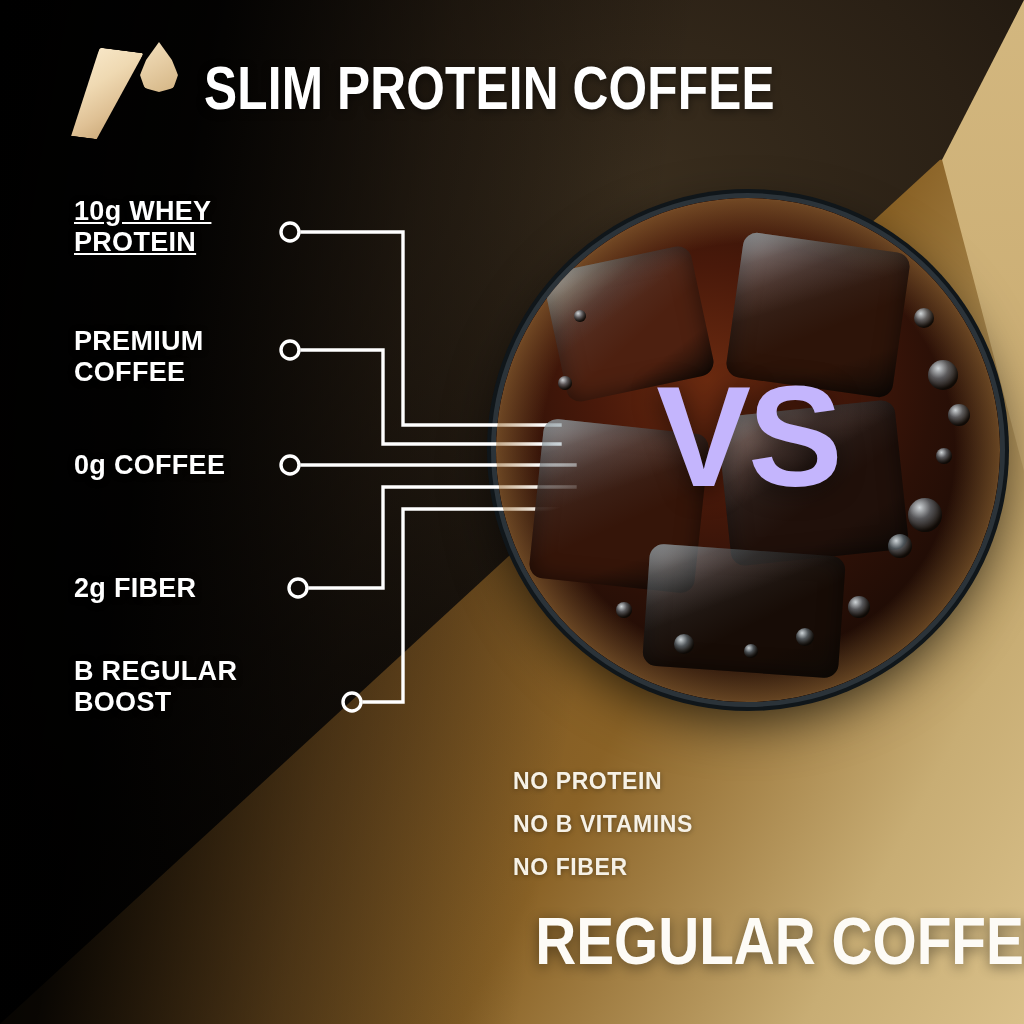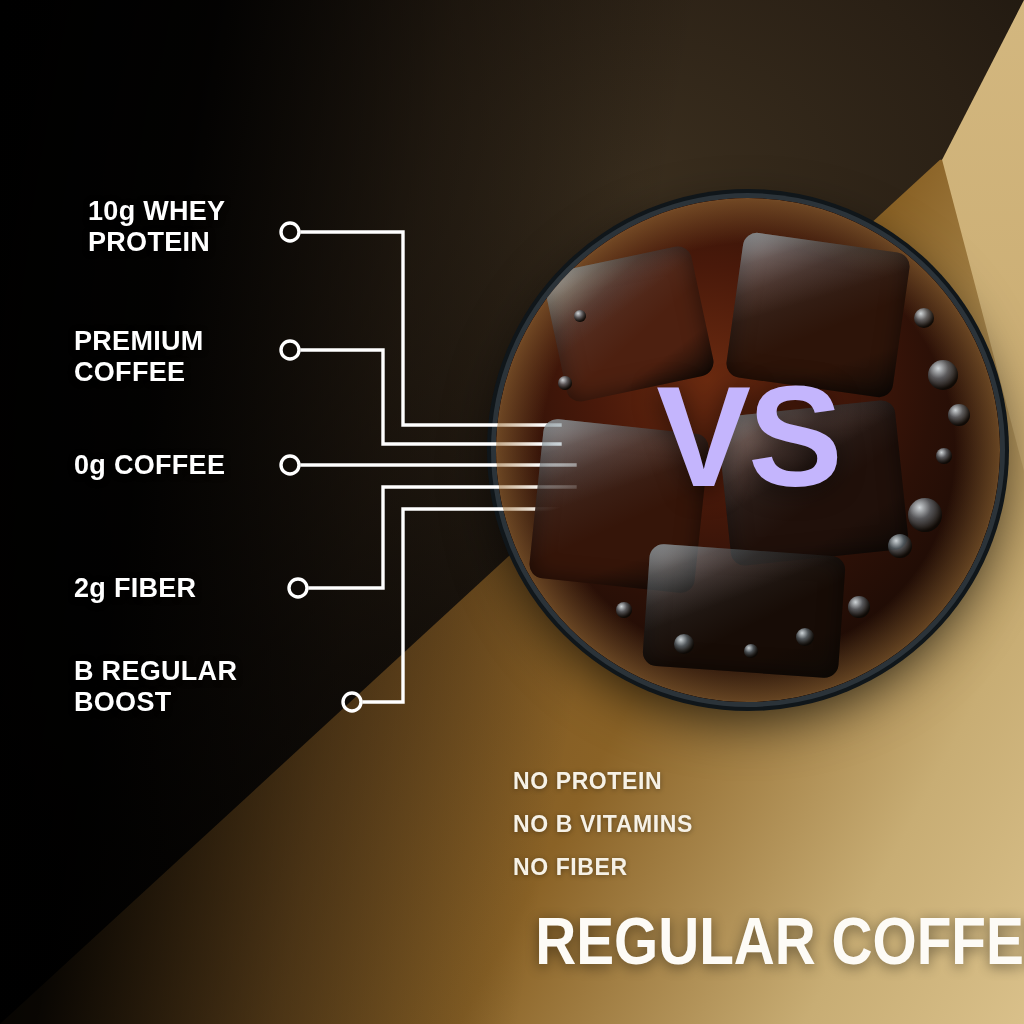--- a/index.html
+++ b/index.html
@@ -232,20 +232,27 @@
 </head>
 <body>
 
 <div id="poster">
 
   <div class="bg-base"></div>
   <div class="bg-diagonal"></div>
   <div class="bg-diagonal-top"></div>
   <div class="bg-vignette"></div>
 
+  <div class="header">
+    <div class="logo-mark">
+      <div class="logo-v"></div>
+      <div class="logo-drop"></div>
+    </div>
+    <div class="brand-title">SLIM PROTEIN COFFEE</div>
+  </div>
 
   <div class="glass-wrap">
     <div class="glass">
       <div class="coffee-base"></div>
       <div id="cubes">
           <div class="cube" style="left: 58px; top: 60px; width: 150px; height: 132px; transform: rotate(-12deg); background: linear-gradient(155deg, rgba(198, 212, 219, 0.55) 0%, rgba(120, 140, 150, 0.28) 16%, rgb(77, 32, 16) 42%, rgb(77, 32, 16) 76%, rgba(12, 8, 5, 0.9) 100%);"></div>
           <div class="cube" style="left: 238px; top: 44px; width: 168px; height: 146px; transform: rotate(8deg); background: linear-gradient(155deg, rgba(198, 212, 219, 0.55) 0%, rgba(120, 140, 150, 0.28) 16%, rgb(45, 20, 9) 42%, rgb(45, 20, 9) 76%, rgba(12, 8, 5, 0.9) 100%);"></div>
           <div class="cube" style="left: 40px; top: 228px; width: 166px; height: 160px; transform: rotate(6deg); background: linear-gradient(155deg, rgba(198, 212, 219, 0.55) 0%, rgba(120, 140, 150, 0.28) 16%, rgb(53, 21, 9) 42%, rgb(53, 21, 9) 76%, rgba(12, 8, 5, 0.9) 100%);"></div>
           <div class="cube" style="left: 228px; top: 210px; width: 178px; height: 150px; transform: rotate(-6deg); background: linear-gradient(155deg, rgba(198, 212, 219, 0.55) 0%, rgba(120, 140, 150, 0.28) 16%, rgb(32, 16, 10) 42%, rgb(32, 16, 10) 76%, rgba(12, 8, 5, 0.9) 100%);"></div>
           <div class="cube" style="left: 150px; top: 352px; width: 196px; height: 122px; transform: rotate(4deg); background: linear-gradient(155deg, rgba(198, 212, 219, 0.55) 0%, rgba(120, 140, 150, 0.28) 16%, rgb(23, 12, 6) 42%, rgb(23, 12, 6) 76%, rgba(12, 8, 5, 0.9) 100%);"></div>
@@ -282,21 +289,21 @@
     <g id="conn-dots">
         <circle cx="290" cy="232" r="9" fill="none" stroke="#ffffff" stroke-width="3.4"></circle>
         <circle cx="290" cy="350" r="9" fill="none" stroke="#ffffff" stroke-width="3.4"></circle>
         <circle cx="290" cy="465" r="9" fill="none" stroke="#ffffff" stroke-width="3.4"></circle>
         <circle cx="298" cy="588" r="9" fill="none" stroke="#ffffff" stroke-width="3.4"></circle>
         <circle cx="352" cy="702" r="9" fill="none" stroke="#ffffff" stroke-width="3.4"></circle>
       </g>
   </svg>
 
   <div id="benefits-layer">
-      <div class="benefit" style="left: 88px; top: 196px;">10g WHEY
+      <div class="benefit" style="left: 74px; top: 196px; text-decoration: underline;">10g WHEY
 PROTEIN</div>
       <div class="benefit" style="left: 74px; top: 326px;">PREMIUM
 COFFEE</div>
       <div class="benefit" style="left: 74px; top: 450px;">0g COFFEE</div>
       <div class="benefit" style="left: 74px; top: 573px;">2g FIBER</div>
       <div class="benefit" style="left: 74px; top: 656px;">B REGULAR
 BOOST</div>
     </div>
 
   <div class="cons" id="cons-layer">

